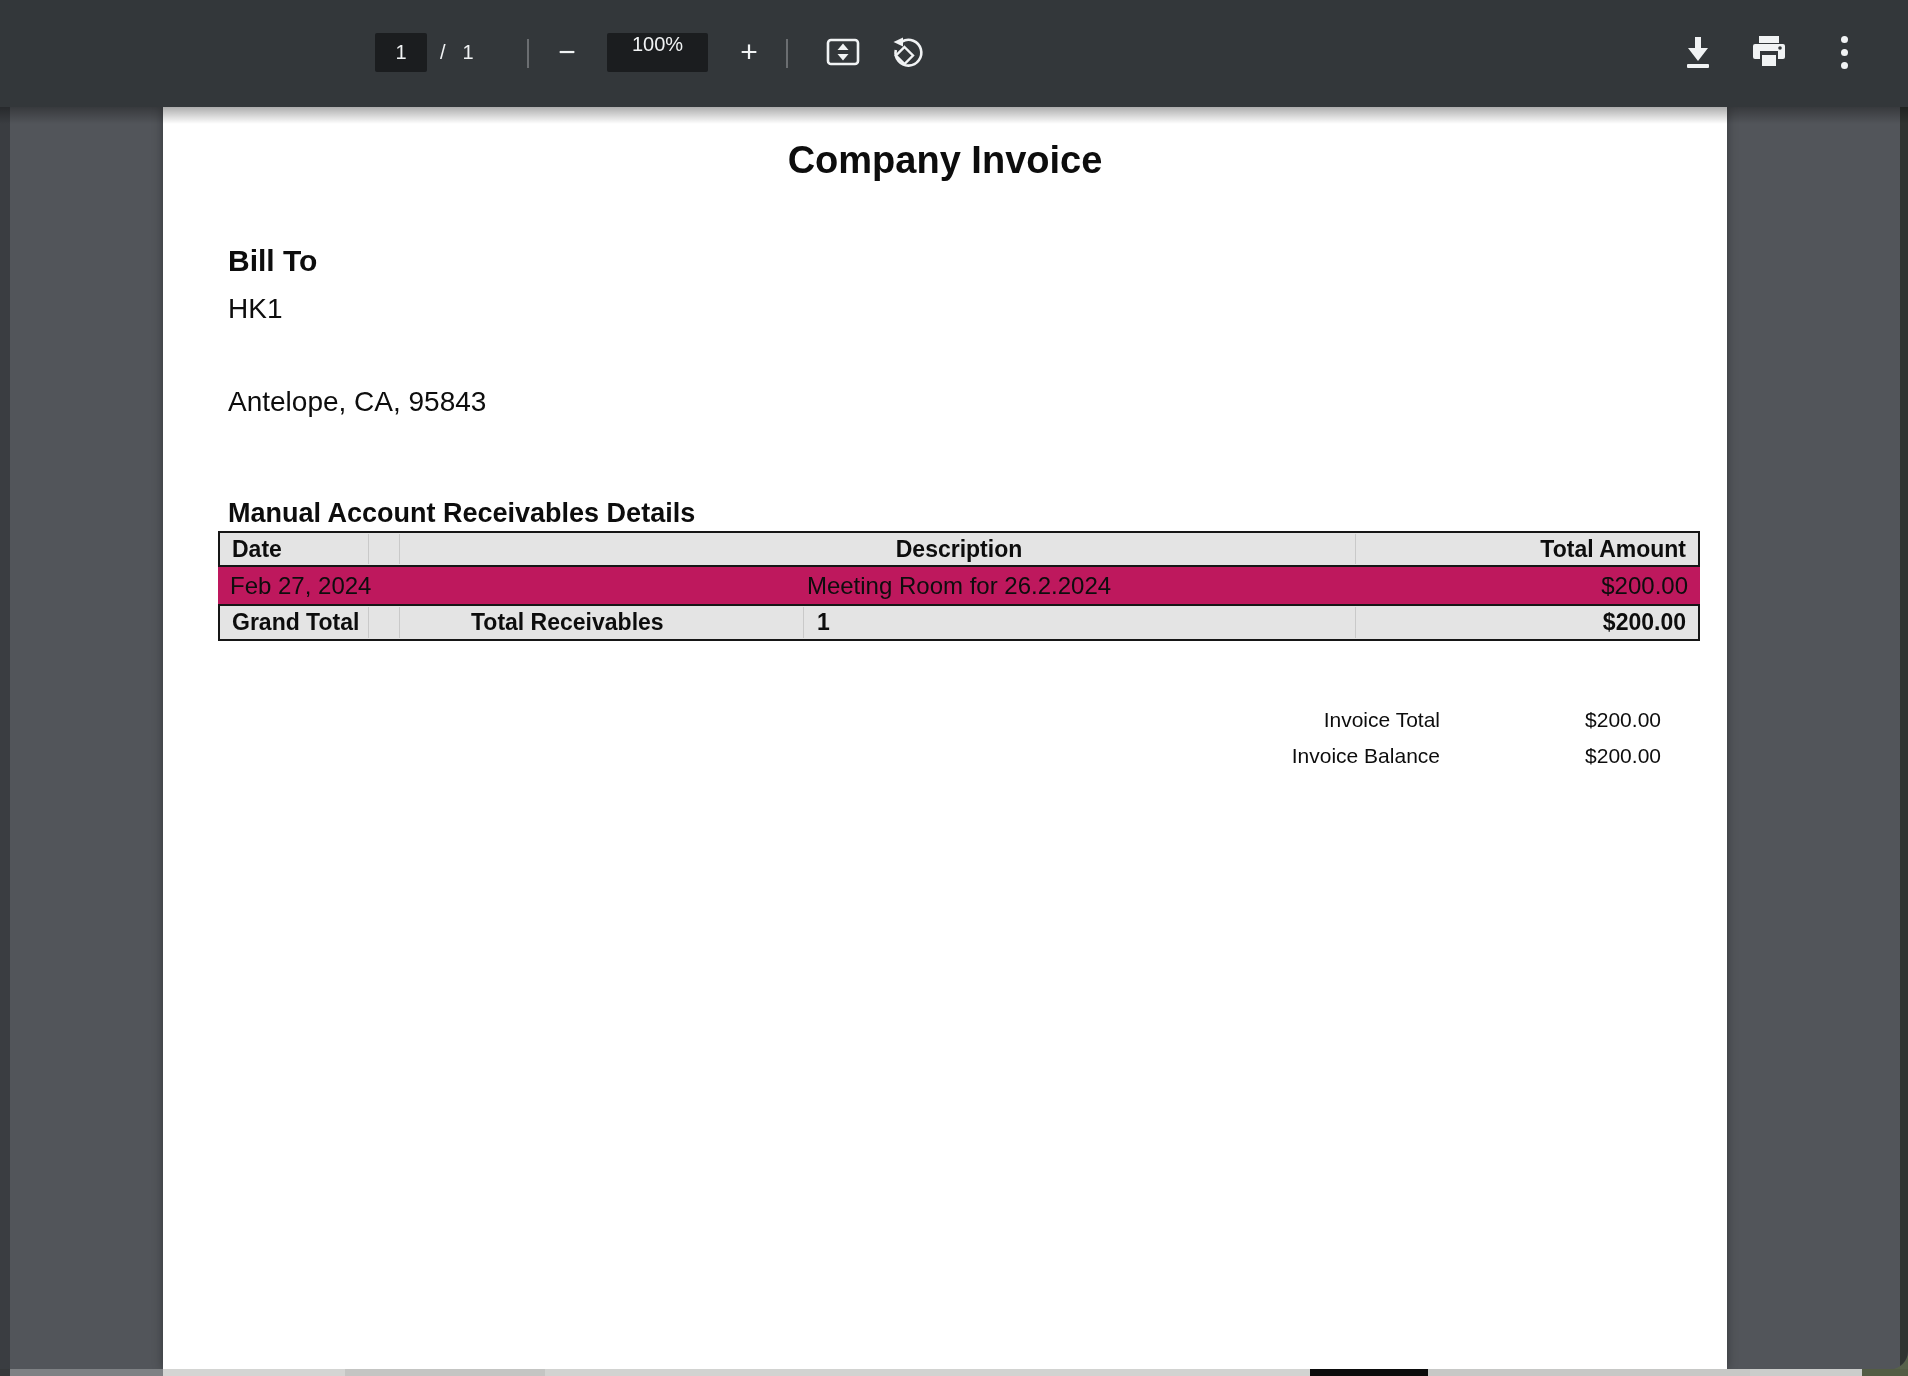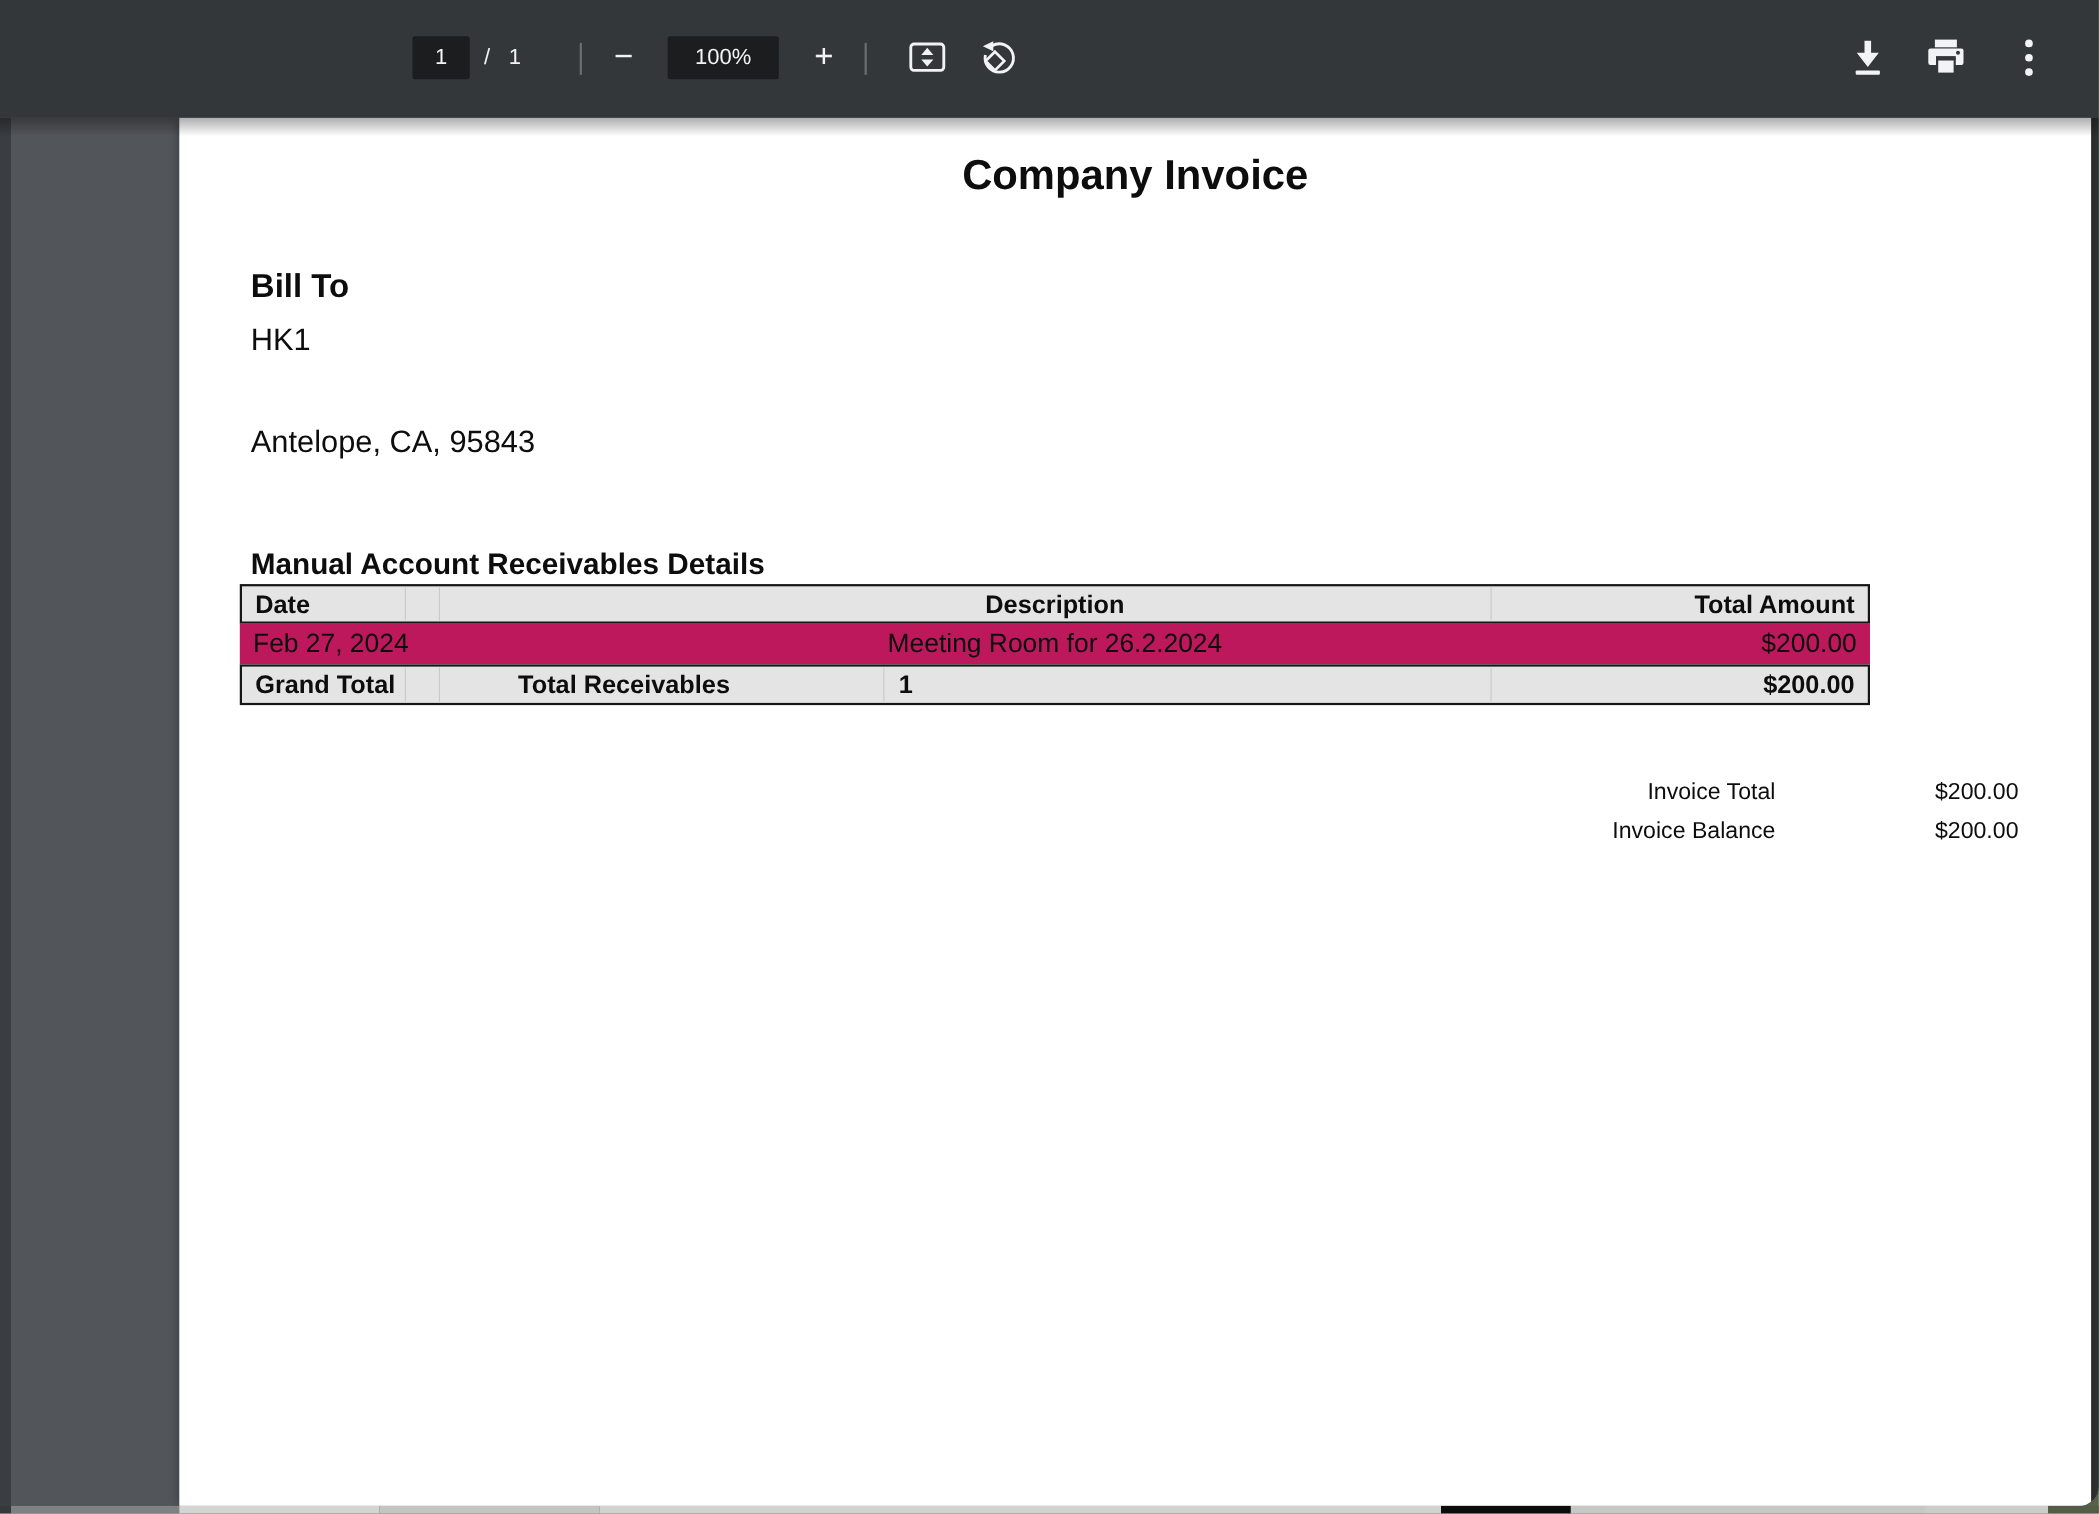--- a/index.html
+++ b/index.html
@@ -28,33 +28,33 @@
   .tb-divider { position:absolute; top:39px; width:2px; height:29px; background:#6b6e71; }
   .divider-1 { left:527px; } .divider-2 { left:786px; }
 
   .tb-btn { position:absolute; top:32px; width:40px; height:40px; display:flex;
             align-items:center; justify-content:center; color:#f1f3f4; cursor:pointer;
             background:transparent; border:none; }
   .glyph-btn { font-size:30px; font-weight:400; line-height:1; }
   .zoom-out-btn { left:547px; } .zoom-in-btn { left:729px; }
   .zoom-box { position:absolute; left:607px; top:33px; width:101px; height:39px;
               background:#1b1d1f; border-radius:2px; color:#f1f3f4; font-size:20px;
-              display:flex; align-items:center; justify-content:center; }
+              display:flex; justify-content:center; }
   .fit-btn { left:823px; } .rotate-btn { left:888px; }
   .download-btn { left:1678px; } .print-btn { left:1749px; } .menu-btn { left:1824px; }
 
   .kebab { display:flex; flex-direction:column; gap:6px; }
   .kebab span { width:7px; height:7px; border-radius:50%; background:#f1f3f4; display:block; }
 
   
   .viewer { position:absolute; left:0; top:107px; right:0; bottom:0; background:#52555a; }
   .left-sliver { position:absolute; left:0; top:0; bottom:0; width:10px; background:#3a3d41; }
   .scroll-sliver { position:absolute; right:0; top:0; bottom:0; width:8px; background:#2f3330; }
 
-  .page { position:absolute; left:163px; top:0; width:1738px; bottom:0; background:#ffffff;
+  .page { position:absolute; left:163px; top:0; width:1564px; bottom:0; background:#ffffff;
           box-shadow:0 0 10px rgba(0,0,0,0.35); color:#0d0d0d; }
 
   .doc-title { position:absolute; top:32px; left:0; width:100%; text-align:center;
                font-size:38px; font-weight:bold; }
 
   .billto-heading { position:absolute; left:65px; top:137px; font-size:30px; font-weight:bold; }
   .billto-name    { position:absolute; left:65px; top:186px; font-size:28px; }
   .billto-address { position:absolute; left:65px; top:279px; font-size:28px; }
 
   .section-heading { position:absolute; left:65px; top:391px; font-size:27px; font-weight:bold; }

